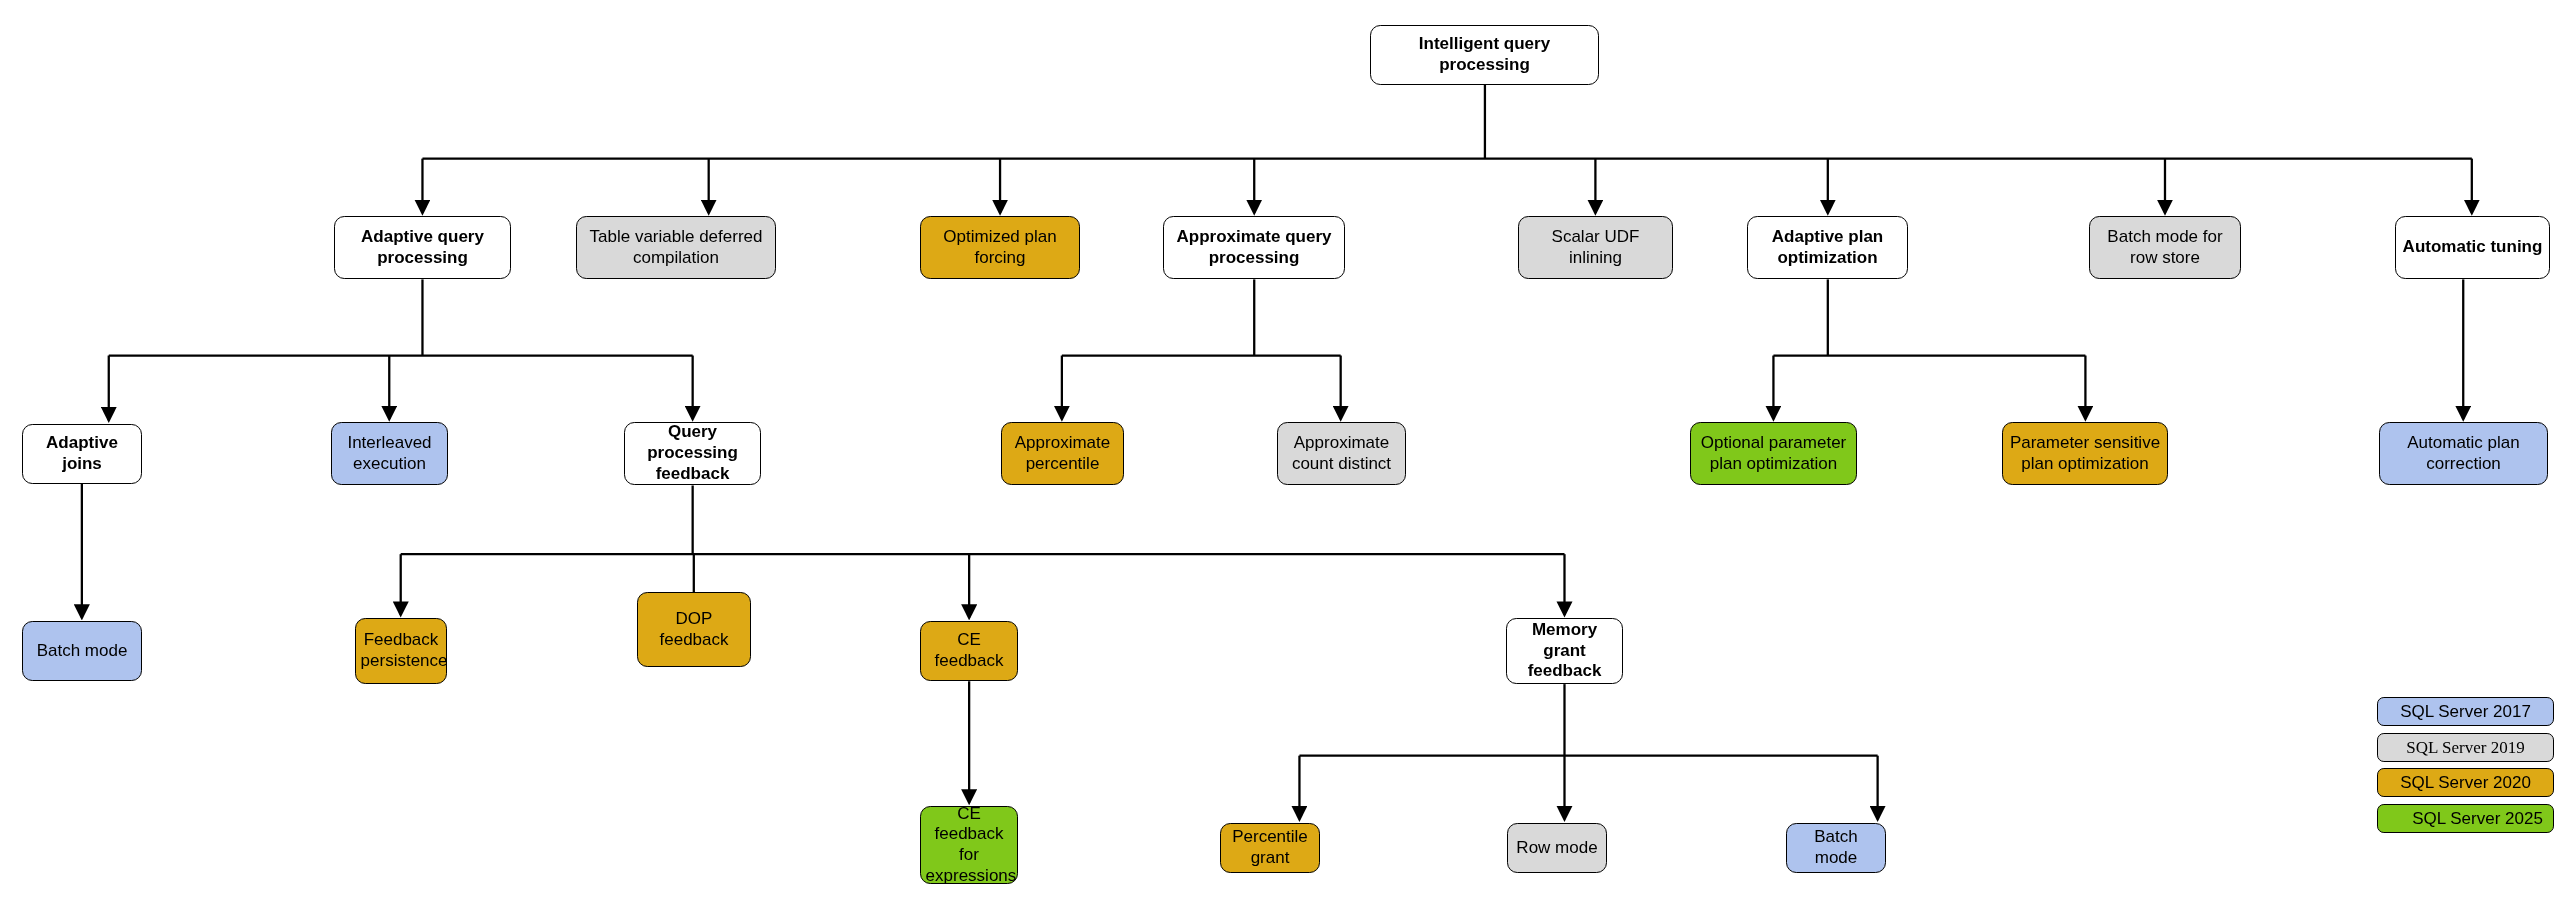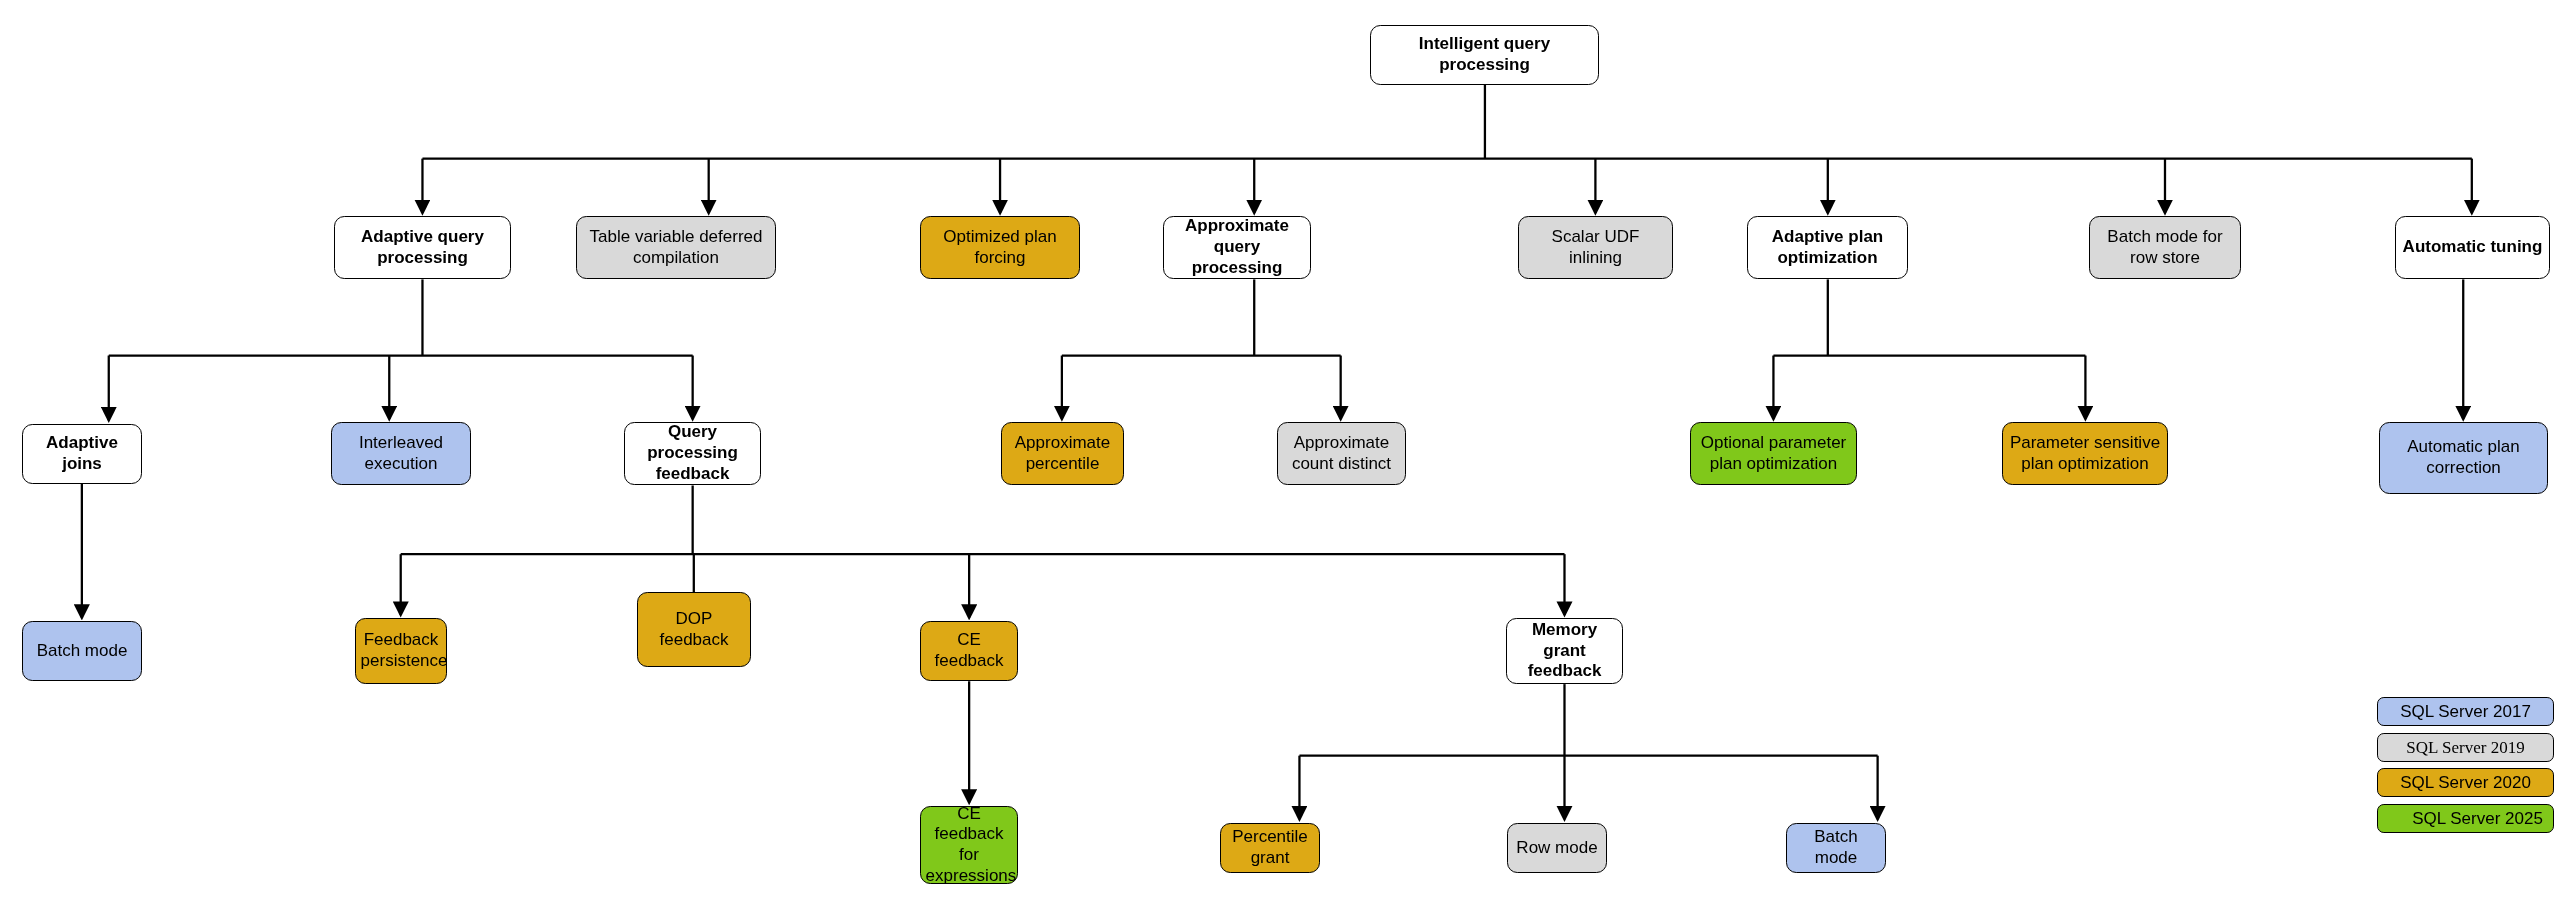--- a/index.html
+++ b/index.html
@@ -109,57 +109,57 @@
       </div>
       <div class="node n-white" style="left: 334px; top: 216px; width: 177px; height: 63px; font-size: 17px;">
         <span>Adaptive query processing</span>
       </div>
       <div class="node n-gray" style="left: 576px; top: 216px; width: 200px; height: 63px; font-size: 17px;">
         <span>Table variable deferred compilation</span>
       </div>
       <div class="node n-orange" style="left: 920px; top: 216px; width: 160px; height: 63px; font-size: 17px;">
         <span>Optimized plan forcing</span>
       </div>
-      <div class="node n-white" style="left: 1163px; top: 216px; width: 148px; height: 63px; font-size: 17px;">
+      <div class="node n-white" style="left: 1163px; top: 216px; width: 182px; height: 63px; font-size: 17px;">
         <span>Approximate query processing</span>
       </div>
       <div class="node n-gray" style="left: 1518px; top: 216px; width: 155px; height: 63px; font-size: 17px;">
         <span>Scalar UDF inlining</span>
       </div>
       <div class="node n-white" style="left: 1747px; top: 216px; width: 161px; height: 63px; font-size: 17px;">
         <span>Adaptive plan optimization</span>
       </div>
       <div class="node n-gray" style="left: 2089px; top: 216px; width: 152px; height: 63px; font-size: 17px;">
         <span>Batch mode for row store</span>
       </div>
       <div class="node n-white" style="left: 2395px; top: 216px; width: 155px; height: 63px; font-size: 17px;">
         <span>Automatic tuning</span>
       </div>
       <div class="node n-white" style="left: 22px; top: 424px; width: 120px; height: 60px; font-size: 17px;">
         <span>Adaptive joins</span>
       </div>
-      <div class="node n-blue" style="left: 331px; top: 422px; width: 140px; height: 63px; font-size: 17px;">
+      <div class="node n-blue" style="left: 331px; top: 422px; width: 117px; height: 63px; font-size: 17px;">
         <span>Interleaved execution</span>
       </div>
       <div class="node n-white" style="left: 624px; top: 422px; width: 137px; height: 63px; font-size: 17px;">
         <span>Query processing feedback</span>
       </div>
       <div class="node n-orange" style="left: 1001px; top: 422px; width: 123px; height: 63px; font-size: 17px;">
         <span>Approximate percentile</span>
       </div>
       <div class="node n-gray" style="left: 1277px; top: 422px; width: 129px; height: 63px; font-size: 17px;">
         <span>Approximate count distinct</span>
       </div>
       <div class="node n-green" style="left: 1690px; top: 422px; width: 167px; height: 63px; font-size: 17px;">
         <span>Optional parameter plan optimization</span>
       </div>
       <div class="node n-orange" style="left: 2002px; top: 422px; width: 166px; height: 63px; font-size: 17px;">
         <span>Parameter sensitive plan optimization</span>
       </div>
-      <div class="node n-blue" style="left: 2379px; top: 422px; width: 169px; height: 72px; font-size: 17px; text-align: center;">
+      <div class="node n-blue" style="left: 2379px; top: 422px; width: 169px; height: 63px; font-size: 17px; text-align: center;">
         <span>Automatic plan correction</span>
       </div>
       <div class="node n-blue" style="left: 22px; top: 621px; width: 120px; height: 60px; font-size: 17px;">
         <span>Batch mode</span>
       </div>
       <div class="node n-orange" style="left: 355px; top: 618px; width: 92px; height: 66px; font-size: 17px;">
         <span>Feedback persistence</span>
       </div>
       <div class="node n-orange" style="left: 637px; top: 592px; width: 114px; height: 75px; font-size: 17px;">
         <span>DOP feedback</span>

